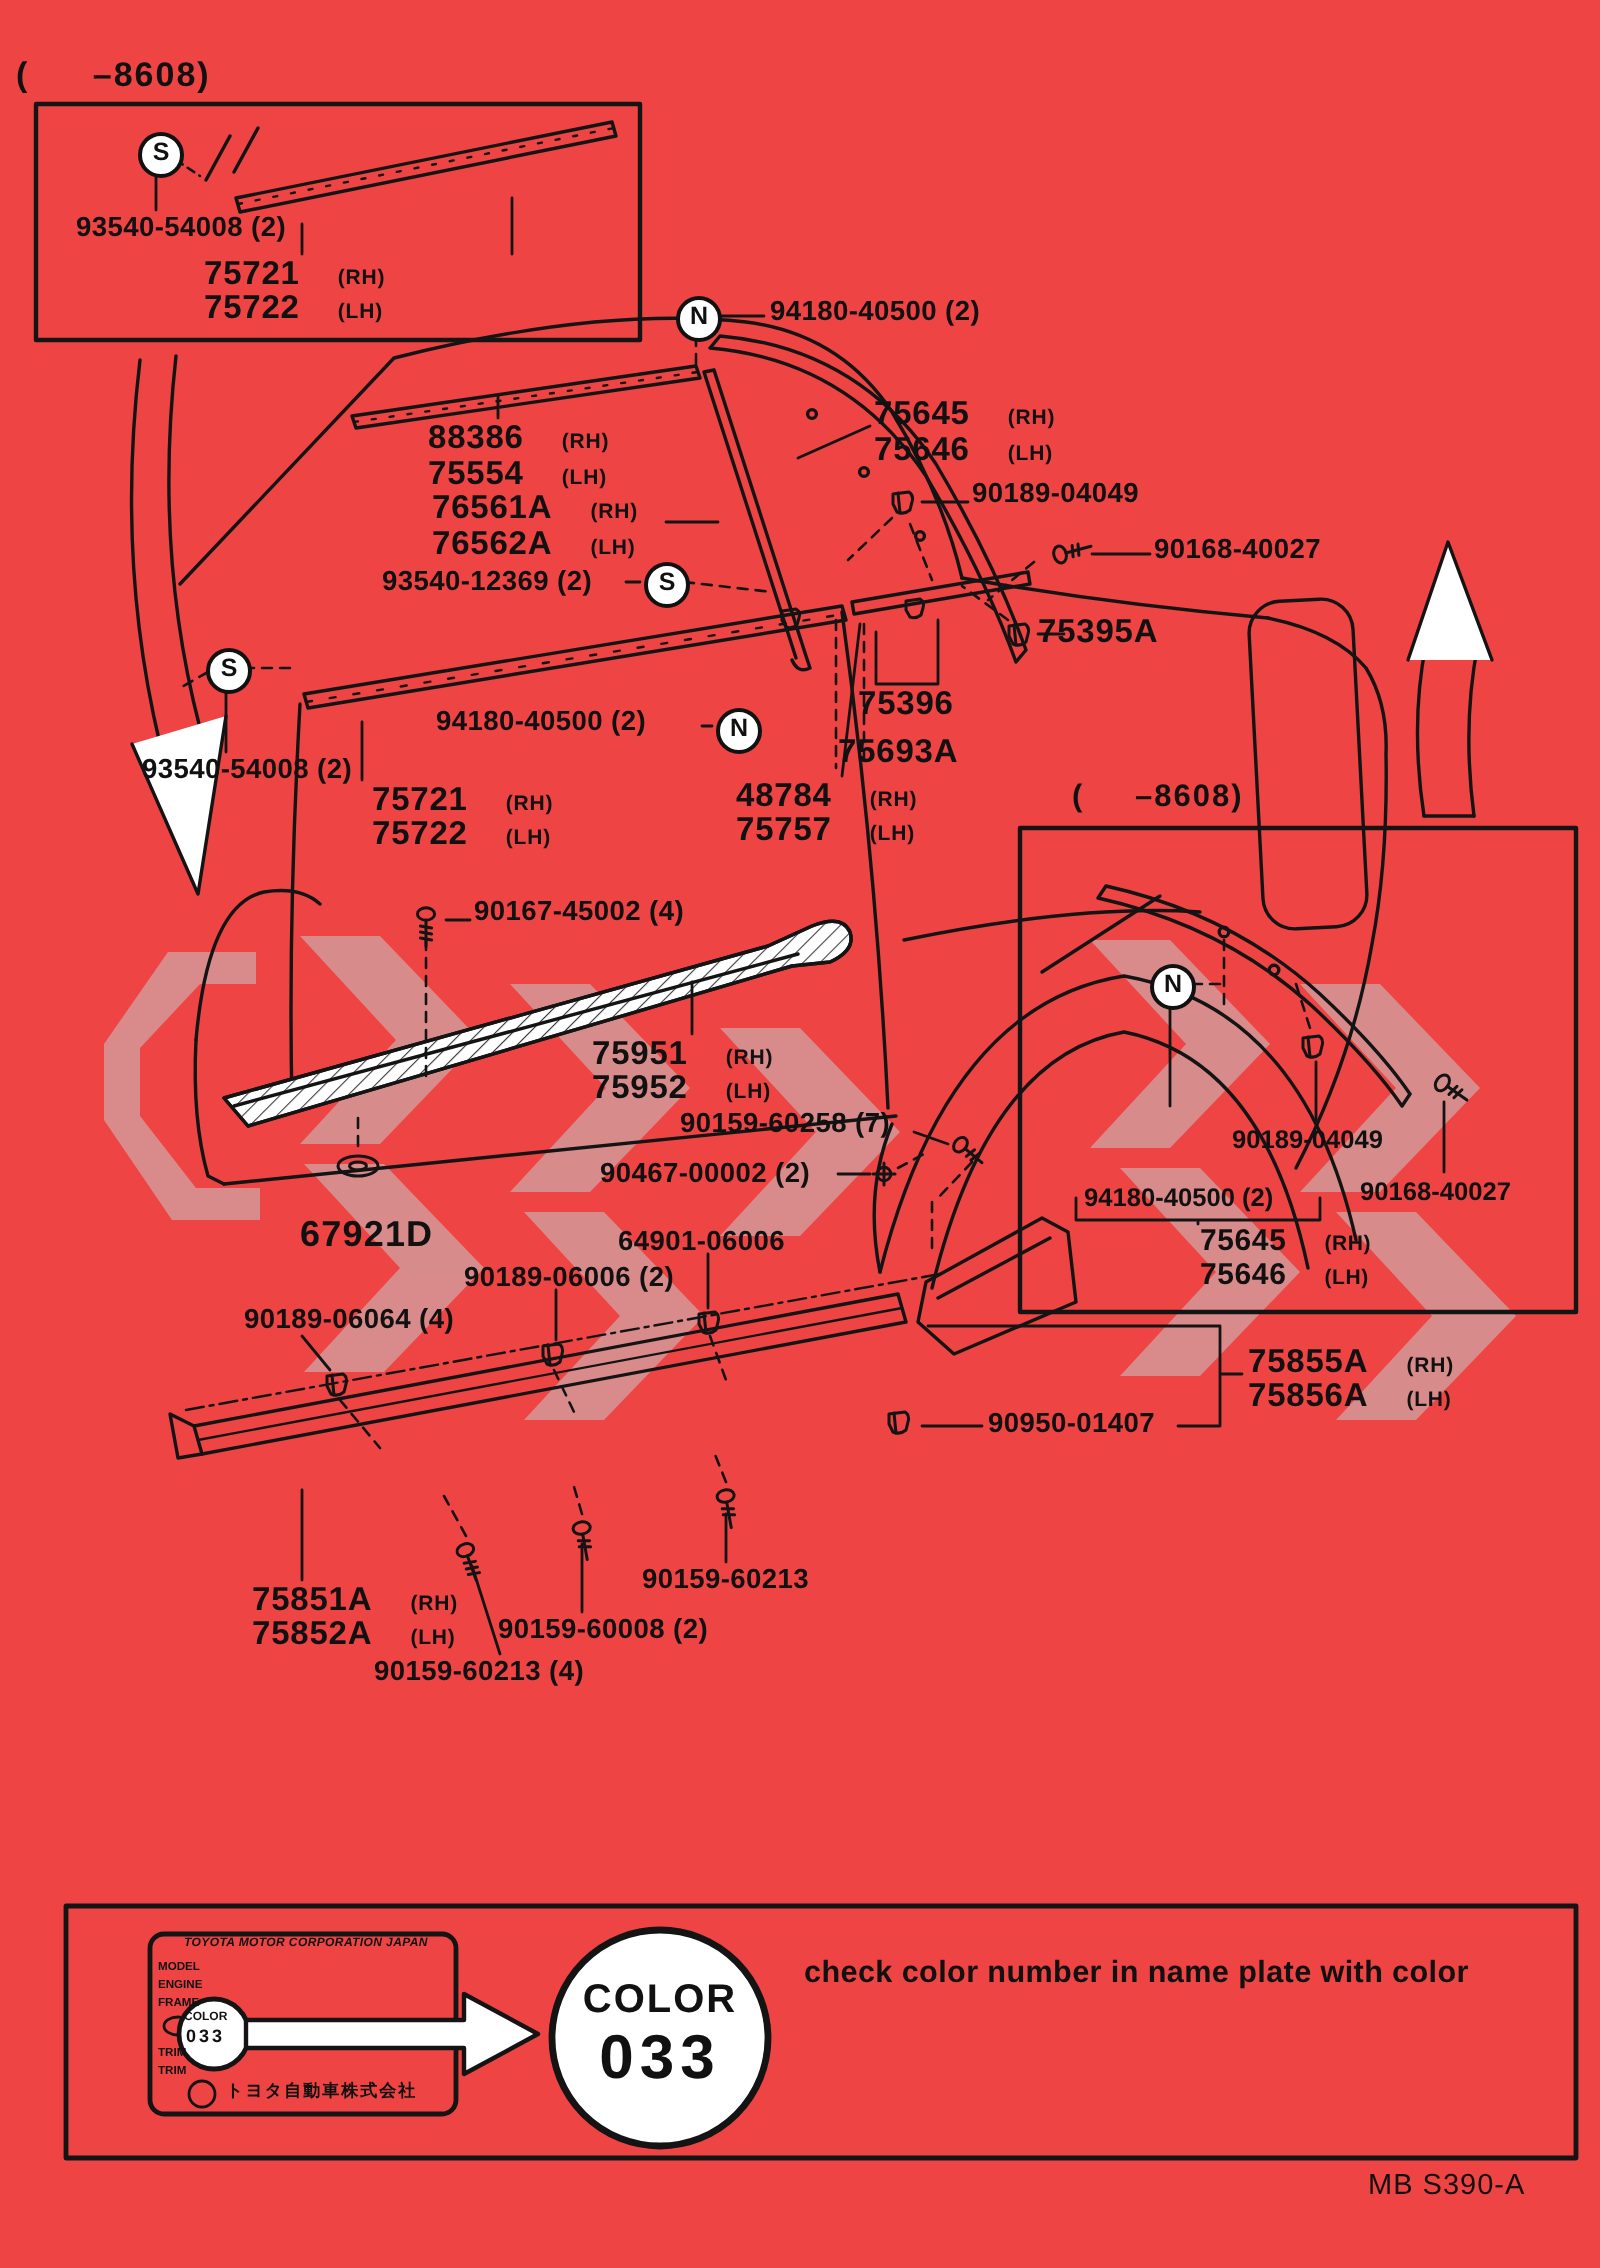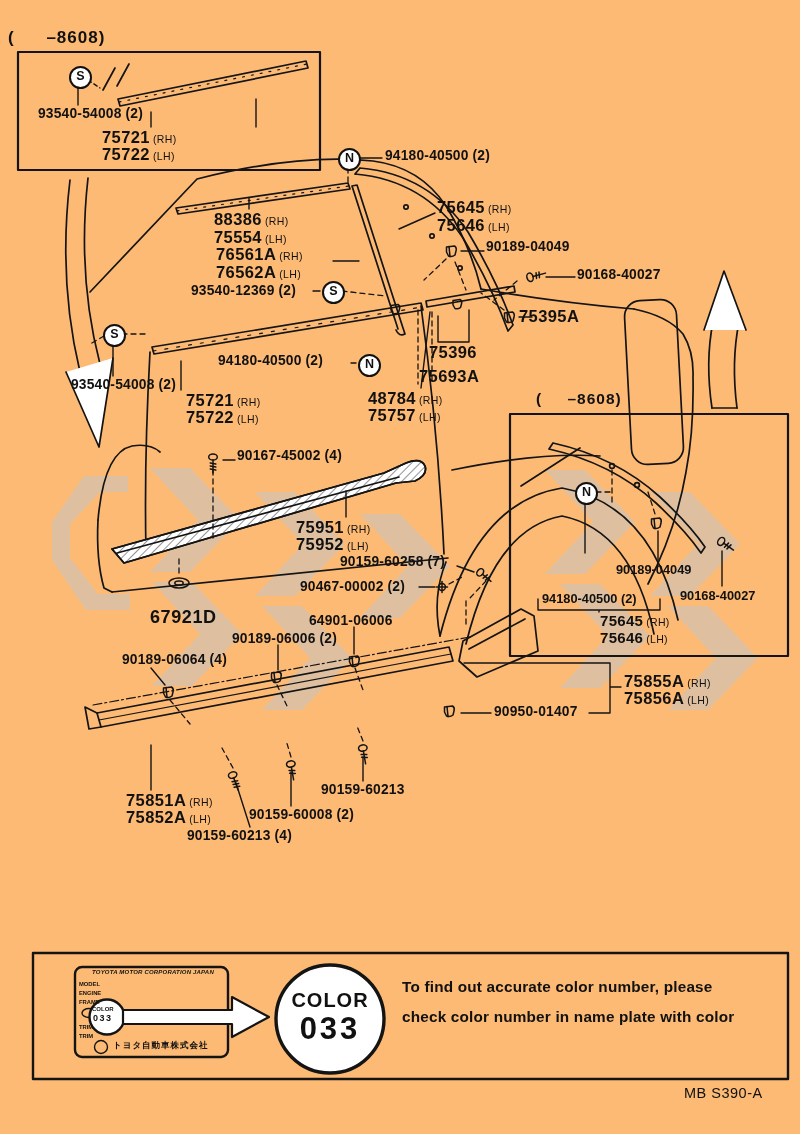--- a/index.html
+++ b/index.html
@@ -1,25 +1,25 @@
 <!DOCTYPE html>
 <html><head>
 <meta charset="utf-8">
 <style>
   html,body{margin:0;padding:0;background:#e8e8e8}
-  .page{position:relative;width:800px;height:1134px;background:#fdba74;
+  .page{position:relative;width:800px;height:1134px;background:#ef4444;
         font-family:"Liberation Sans",sans-serif;color:#111;overflow:hidden}
   .page svg{position:absolute;left:0;top:0;z-index:1}
   .lbl{position:absolute;z-index:3;font-weight:700;white-space:nowrap;line-height:1.05;color:#111}
   .lg{font-size:16.5px;letter-spacing:.4px}
   .lg2{font-size:15px;letter-spacing:.3px}
   .md{font-size:13.8px;letter-spacing:.2px}
   .sm2{font-size:12.8px}
   .xl{font-size:18px;letter-spacing:.6px}
-  .side{font-size:10.5px;margin-left:3px;font-weight:400}
+  .side{font-size:10.5px;margin-left:19px;font-weight:700}
   .sym{position:absolute;z-index:3;width:19px;height:19px;border:2px solid #111;border-radius:50%;
        text-align:center;line-height:17px;font-size:12.5px;font-weight:700;background:#fff}
   .cap1{position:absolute;z-index:3;left:8px;top:28px;font-weight:700;font-size:17px;word-spacing:26px;letter-spacing:1px}
   .cap2{position:absolute;z-index:3;left:536px;top:390px;font-weight:700;font-size:15.5px;word-spacing:20px;letter-spacing:1px}
   .note{position:absolute;z-index:3;left:402px;top:972px;width:382px;font-size:15.3px;font-weight:700;
         line-height:30px;letter-spacing:.2px}
   .footer{position:absolute;z-index:3;left:684px;top:1085px;font-size:14.5px;font-weight:400;letter-spacing:.5px}
   .badge{position:absolute;z-index:3;left:272px;top:989px;width:116px;text-align:center;font-weight:700}
   .badge .b1{font-size:20px;letter-spacing:1px}
   .badge .b2{font-size:31px;letter-spacing:3px;line-height:1.08}
@@ -348,19 +348,18 @@
 <div class="p-c1">COLOR</div>
 <div class="p-c2">033</div>
 <div class="p-j">トヨタ自動車株式会社</div>
 
 <div class="badge">
   <div class="b1">COLOR</div>
   <div class="b2">033</div>
 </div>
 
 <div class="note">
-  <div>To find out accurate color number, please</div>
   <div>check color number in name plate with color</div>
 </div>
 
 <div class="footer">MB S390-A</div>
 
 </div>
 
 </body></html>

